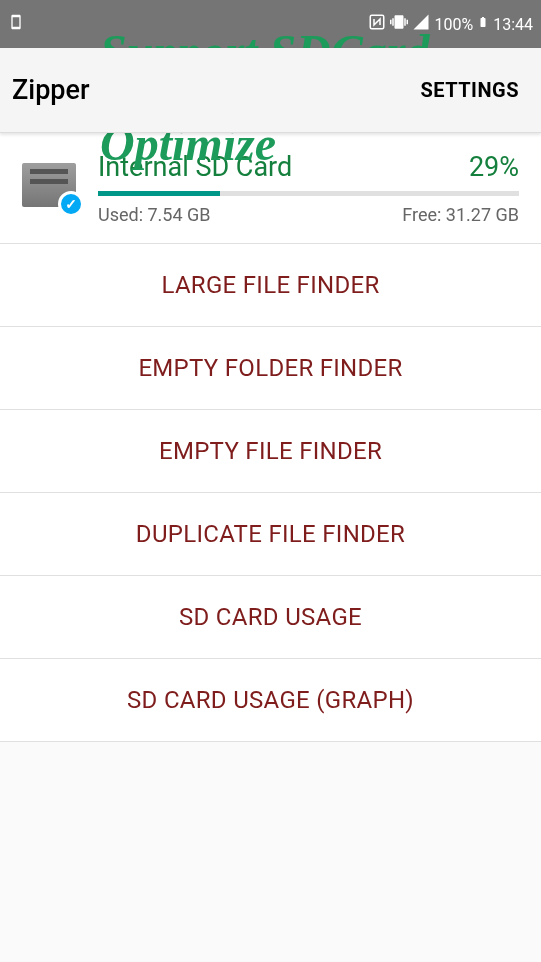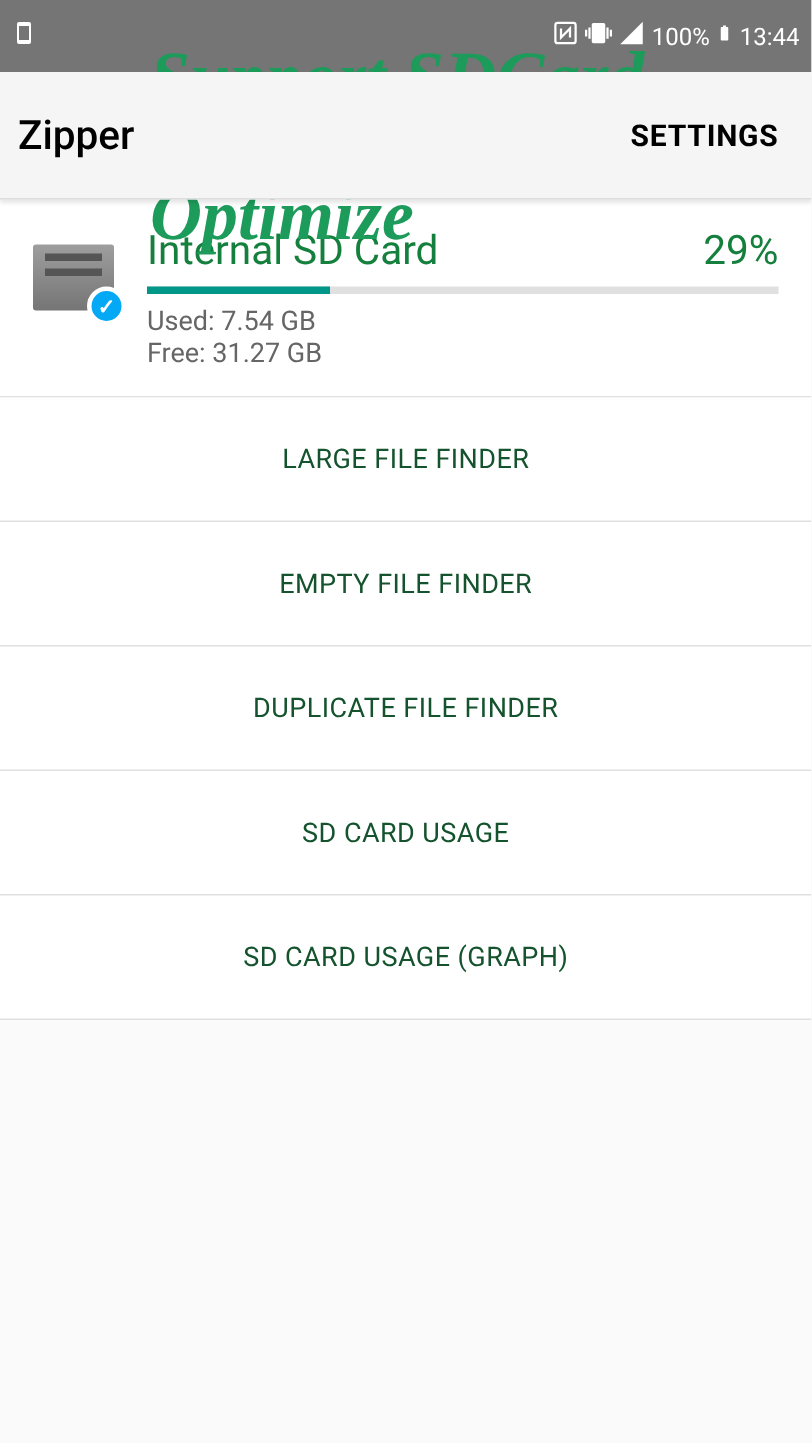--- a/index.html
+++ b/index.html
@@ -123,34 +123,33 @@
     }
     .progress-bar .fill {
       height: 100%;
       background: #009688;
     }
     .storage-meta {
       display: flex;
       justify-content: space-between;
       font-size: 18px;
       color: #666;
-      flex-direction: column;
     }
     .option-list {
       background: #fff;
     }
     .option-item {
       height: 83px;
       display: flex;
       align-items: center;
       justify-content: center;
       border-bottom: 1px solid #e0e0e0;
-      font-size: 18px;
+      font-size: 24px;
       font-weight: 400;
-      color: #14532d;
+      color: #7f1d1d;
       letter-spacing: 0.3px;
     }
     .overlay-text {
       position: absolute;
       left: 100px;
       font-family: 'Brush Script MT', cursive;
       font-style: italic;
       font-weight: 700;
       font-size: 48px;
       color: #1d9b5b;
@@ -222,20 +221,23 @@
       <span>Free: 31.27 GB</span>
     </div>
   </div>
 </div>
 
 <div class="option-list">
   <div class="option-item">
       <span>LARGE FILE FINDER</span>
     </div>
   <div class="option-item">
+      <span>EMPTY FOLDER FINDER</span>
+    </div>
+  <div class="option-item">
       <span>EMPTY FILE FINDER</span>
     </div>
   <div class="option-item">
       <span>DUPLICATE FILE FINDER</span>
     </div>
   <div class="option-item">
       <span>SD CARD USAGE</span>
     </div>
   <div class="option-item">
       <span>SD CARD USAGE (GRAPH)</span>

